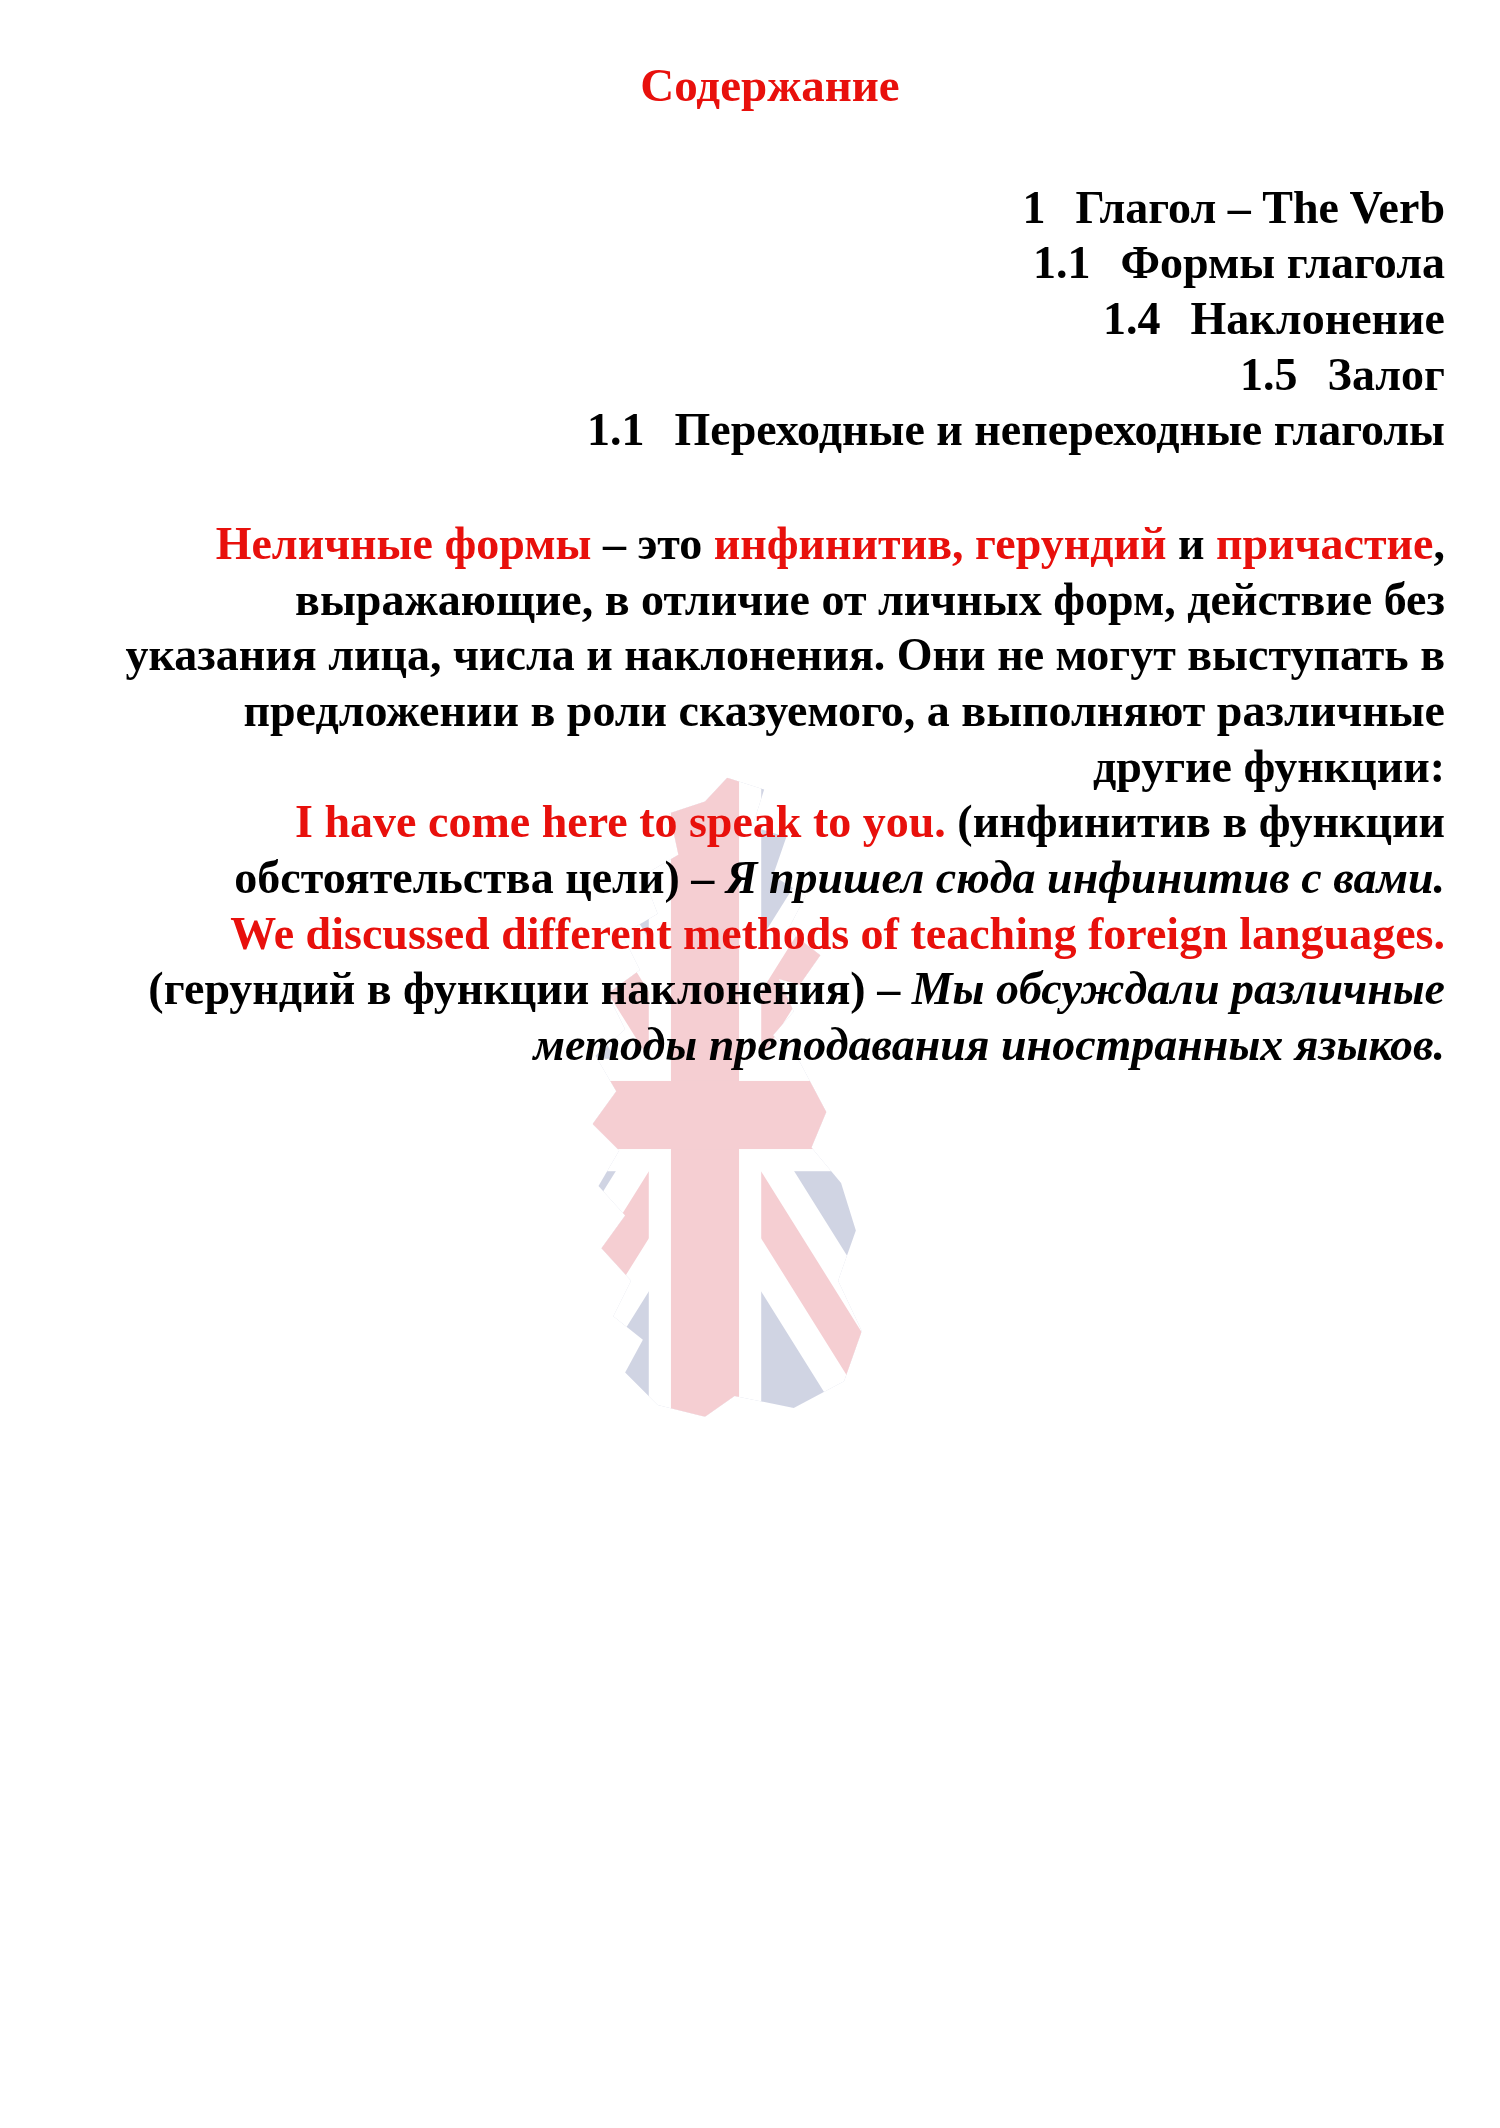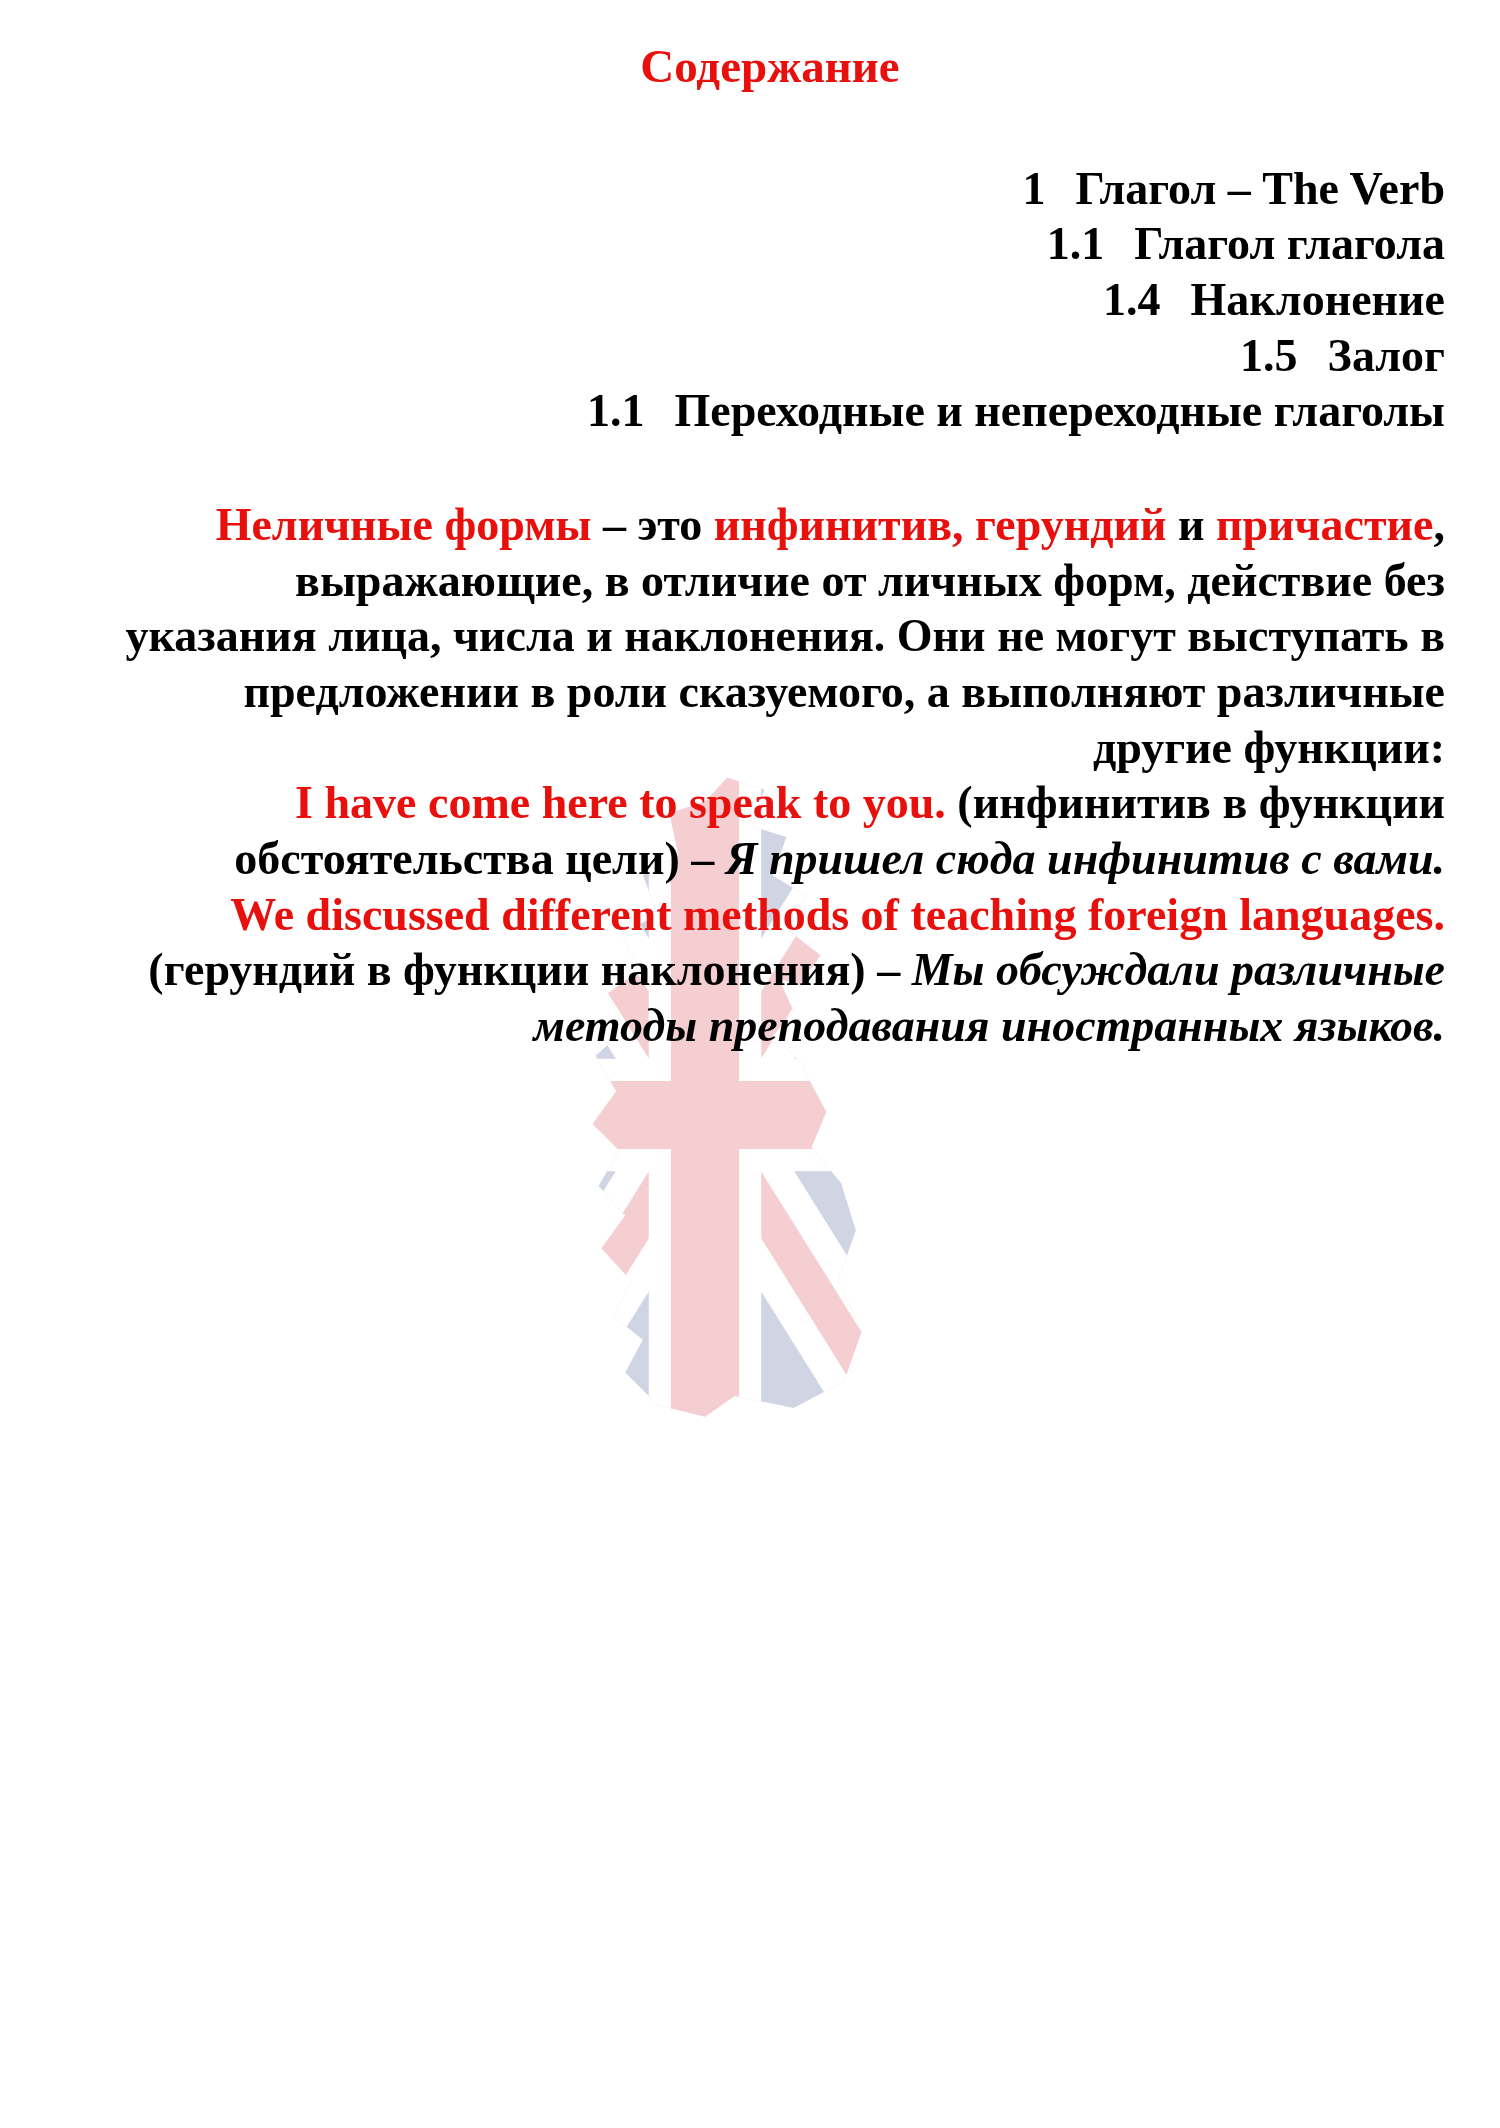--- a/index.html
+++ b/index.html
@@ -22,21 +22,21 @@
     top: 760px;
     width: 450px;
     height: 710px;
     opacity: 0.20;
     z-index: 0;
     pointer-events: none;
   }
   .content {
     position: relative;
     z-index: 1;
-    padding: 41px 55px 0 55px;
+    padding: 60px 55px 0 55px;
     margin-left: 40px;
   }
   .doc-title {
     text-align: center;
     color: var(--accent-red);
     font-size: 47px;
     line-height: 1.1;
     margin-bottom: 68px;
   }
   .toc { }
@@ -89,21 +89,21 @@
 
   <div class="content">
 
     <h1 class="doc-title">Содержание</h1>
 
     <div class="toc">
       <div class="toc-item">
         <span class="toc-num">1</span><span class="toc-label">Глагол – The Verb</span>
       </div>
       <div class="toc-item">
-        <span class="toc-num">1.1</span><span class="toc-label">Глагол глагола</span>
+        <span class="toc-num">1.1</span><span class="toc-label">Формы глагола</span>
       </div>
       <div class="toc-item">
         <span class="toc-num">1.4</span><span class="toc-label">Наклонение</span>
       </div>
       <div class="toc-item">
         <span class="toc-num">1.5</span><span class="toc-label">Залог</span>
       </div>
       <div class="toc-item">
         <span class="toc-num">1.1</span><span class="toc-label">Переходные и непереходные глаголы</span>
       </div>

